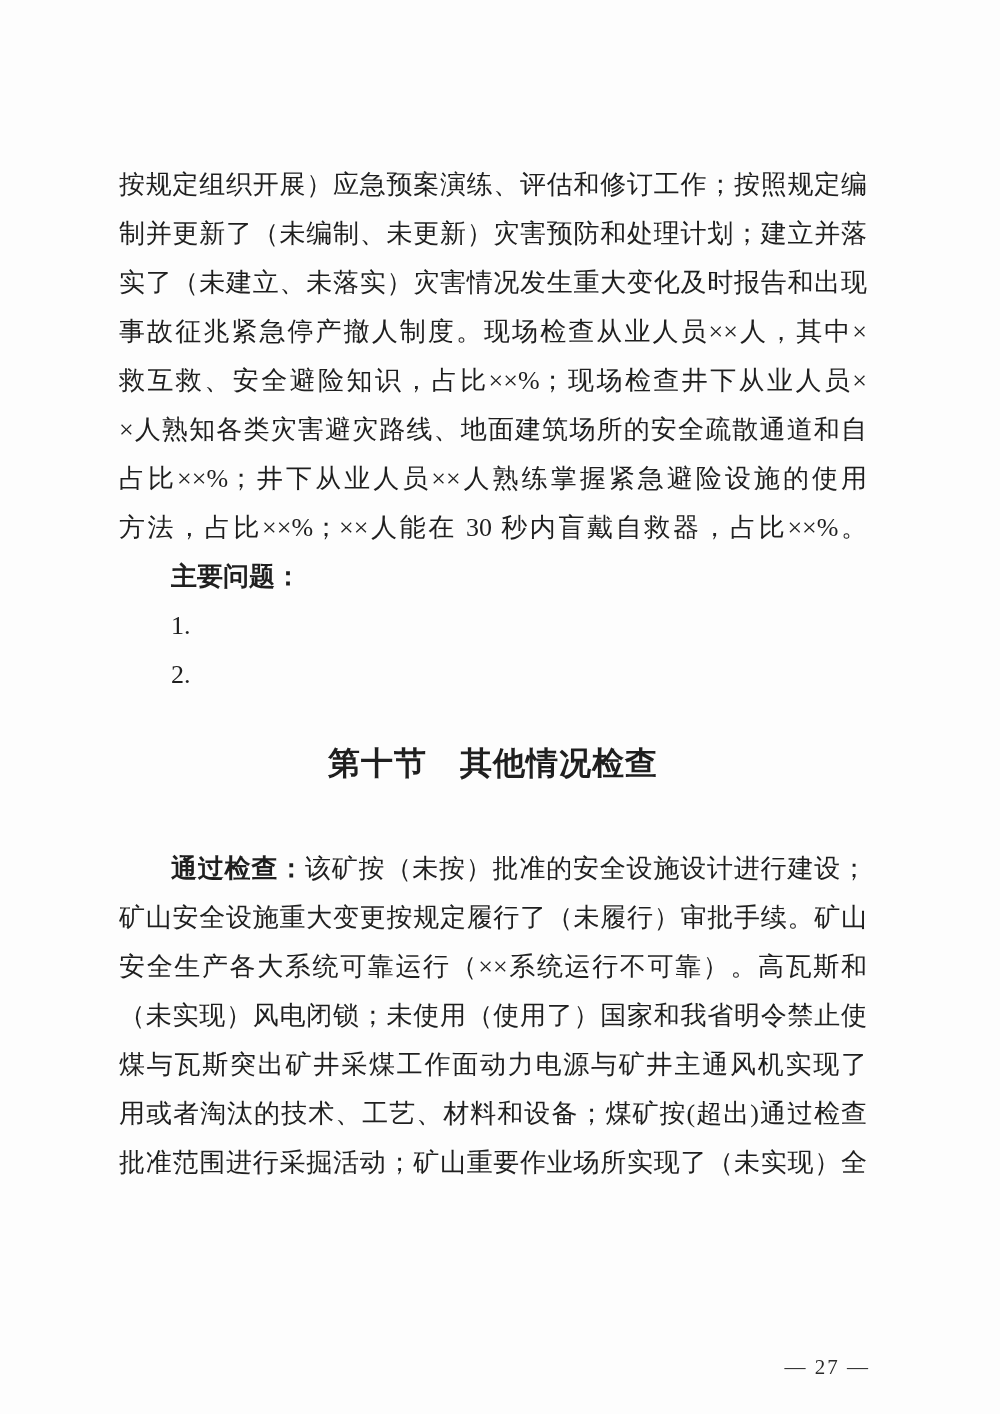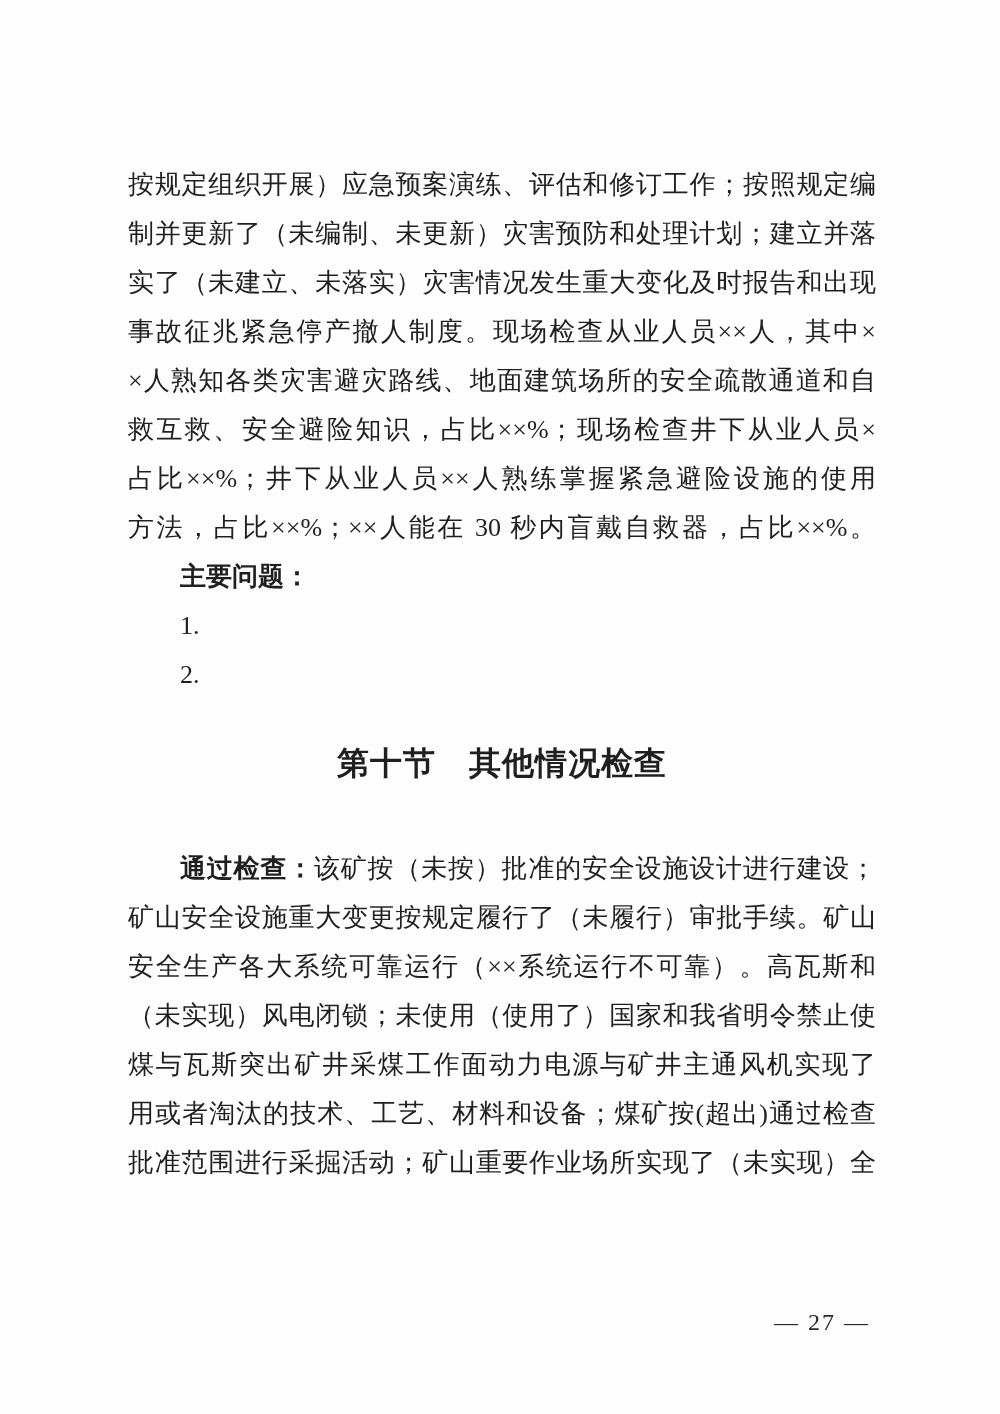--- a/index.html
+++ b/index.html
@@ -12,21 +12,21 @@
     width: 1000px;
     height: 1414px;
     margin: 0 auto;
     background: #fdfdfd;
     color: #1f1f1f;
     font-family: "Liberation Serif", "DejaVu Serif", serif;
     overflow: hidden;
   }
   .content {
     position: absolute;
-    left: 128px;
+    left: 119px;
     top: 160px;
     width: 748px;
   }
   .line {
     height: 49px;
     line-height: 49px;
     font-size: 26px;
     text-align: justify;
     text-align-last: justify;
   }
@@ -47,40 +47,40 @@
     height: 52px;
     line-height: 52px;
     font-size: 32px;
     font-weight: bold;
     text-align: right;
     text-align-last: center;
     letter-spacing: 1px;
   }
   .footer {
     position: absolute;
-    top: 1307px;
+    top: 1352px;
     right: 130px;
-    font-size: 24px;
+    font-size: 21px;
     line-height: 30px;
     letter-spacing: 2px;
     color: #2a2a2a;
   }
 </style>
 </head>
 <body>
 
 <div class="page">
   <div class="content">
 
     <div class="line">按规定组织开展）应急预案演练、评估和修订工作；按照规定编</div>
     <div class="line">制并更新了（未编制、未更新）灾害预防和处理计划；建立并落</div>
     <div class="line">实了（未建立、未落实）灾害情况发生重大变化及时报告和出现</div>
     <div class="line">事故征兆紧急停产撤人制度。现场检查从业人员××人，其中×</div>
+    <div class="line">救互救、安全避险知识，占比××%；现场检查井下从业人员×</div>
     <div class="line">×人熟知各类灾害避灾路线、地面建筑场所的安全疏散通道和自</div>
-    <div class="line">救互救、安全避险知识，占比××%；现场检查井下从业人员×</div>
     <div class="line">占比××%；井下从业人员××人熟练掌握紧急避险设施的使用</div>
     <div class="line">方法，占比××%；××人能在 30 秒内盲戴自救器，占比××%。</div>
 
     <div class="line plain indent bold-sans">主要问题：</div>
     <div class="line plain indent">1.</div>
     <div class="line plain indent">2.</div>
 
     <div class="section-heading">第十节　其他情况检查</div>
 
     <div class="line indent"><span class="bold-sans">通过检查：</span><span>该矿按（未按）批准的安全设施设计进行建设；</span></div>

